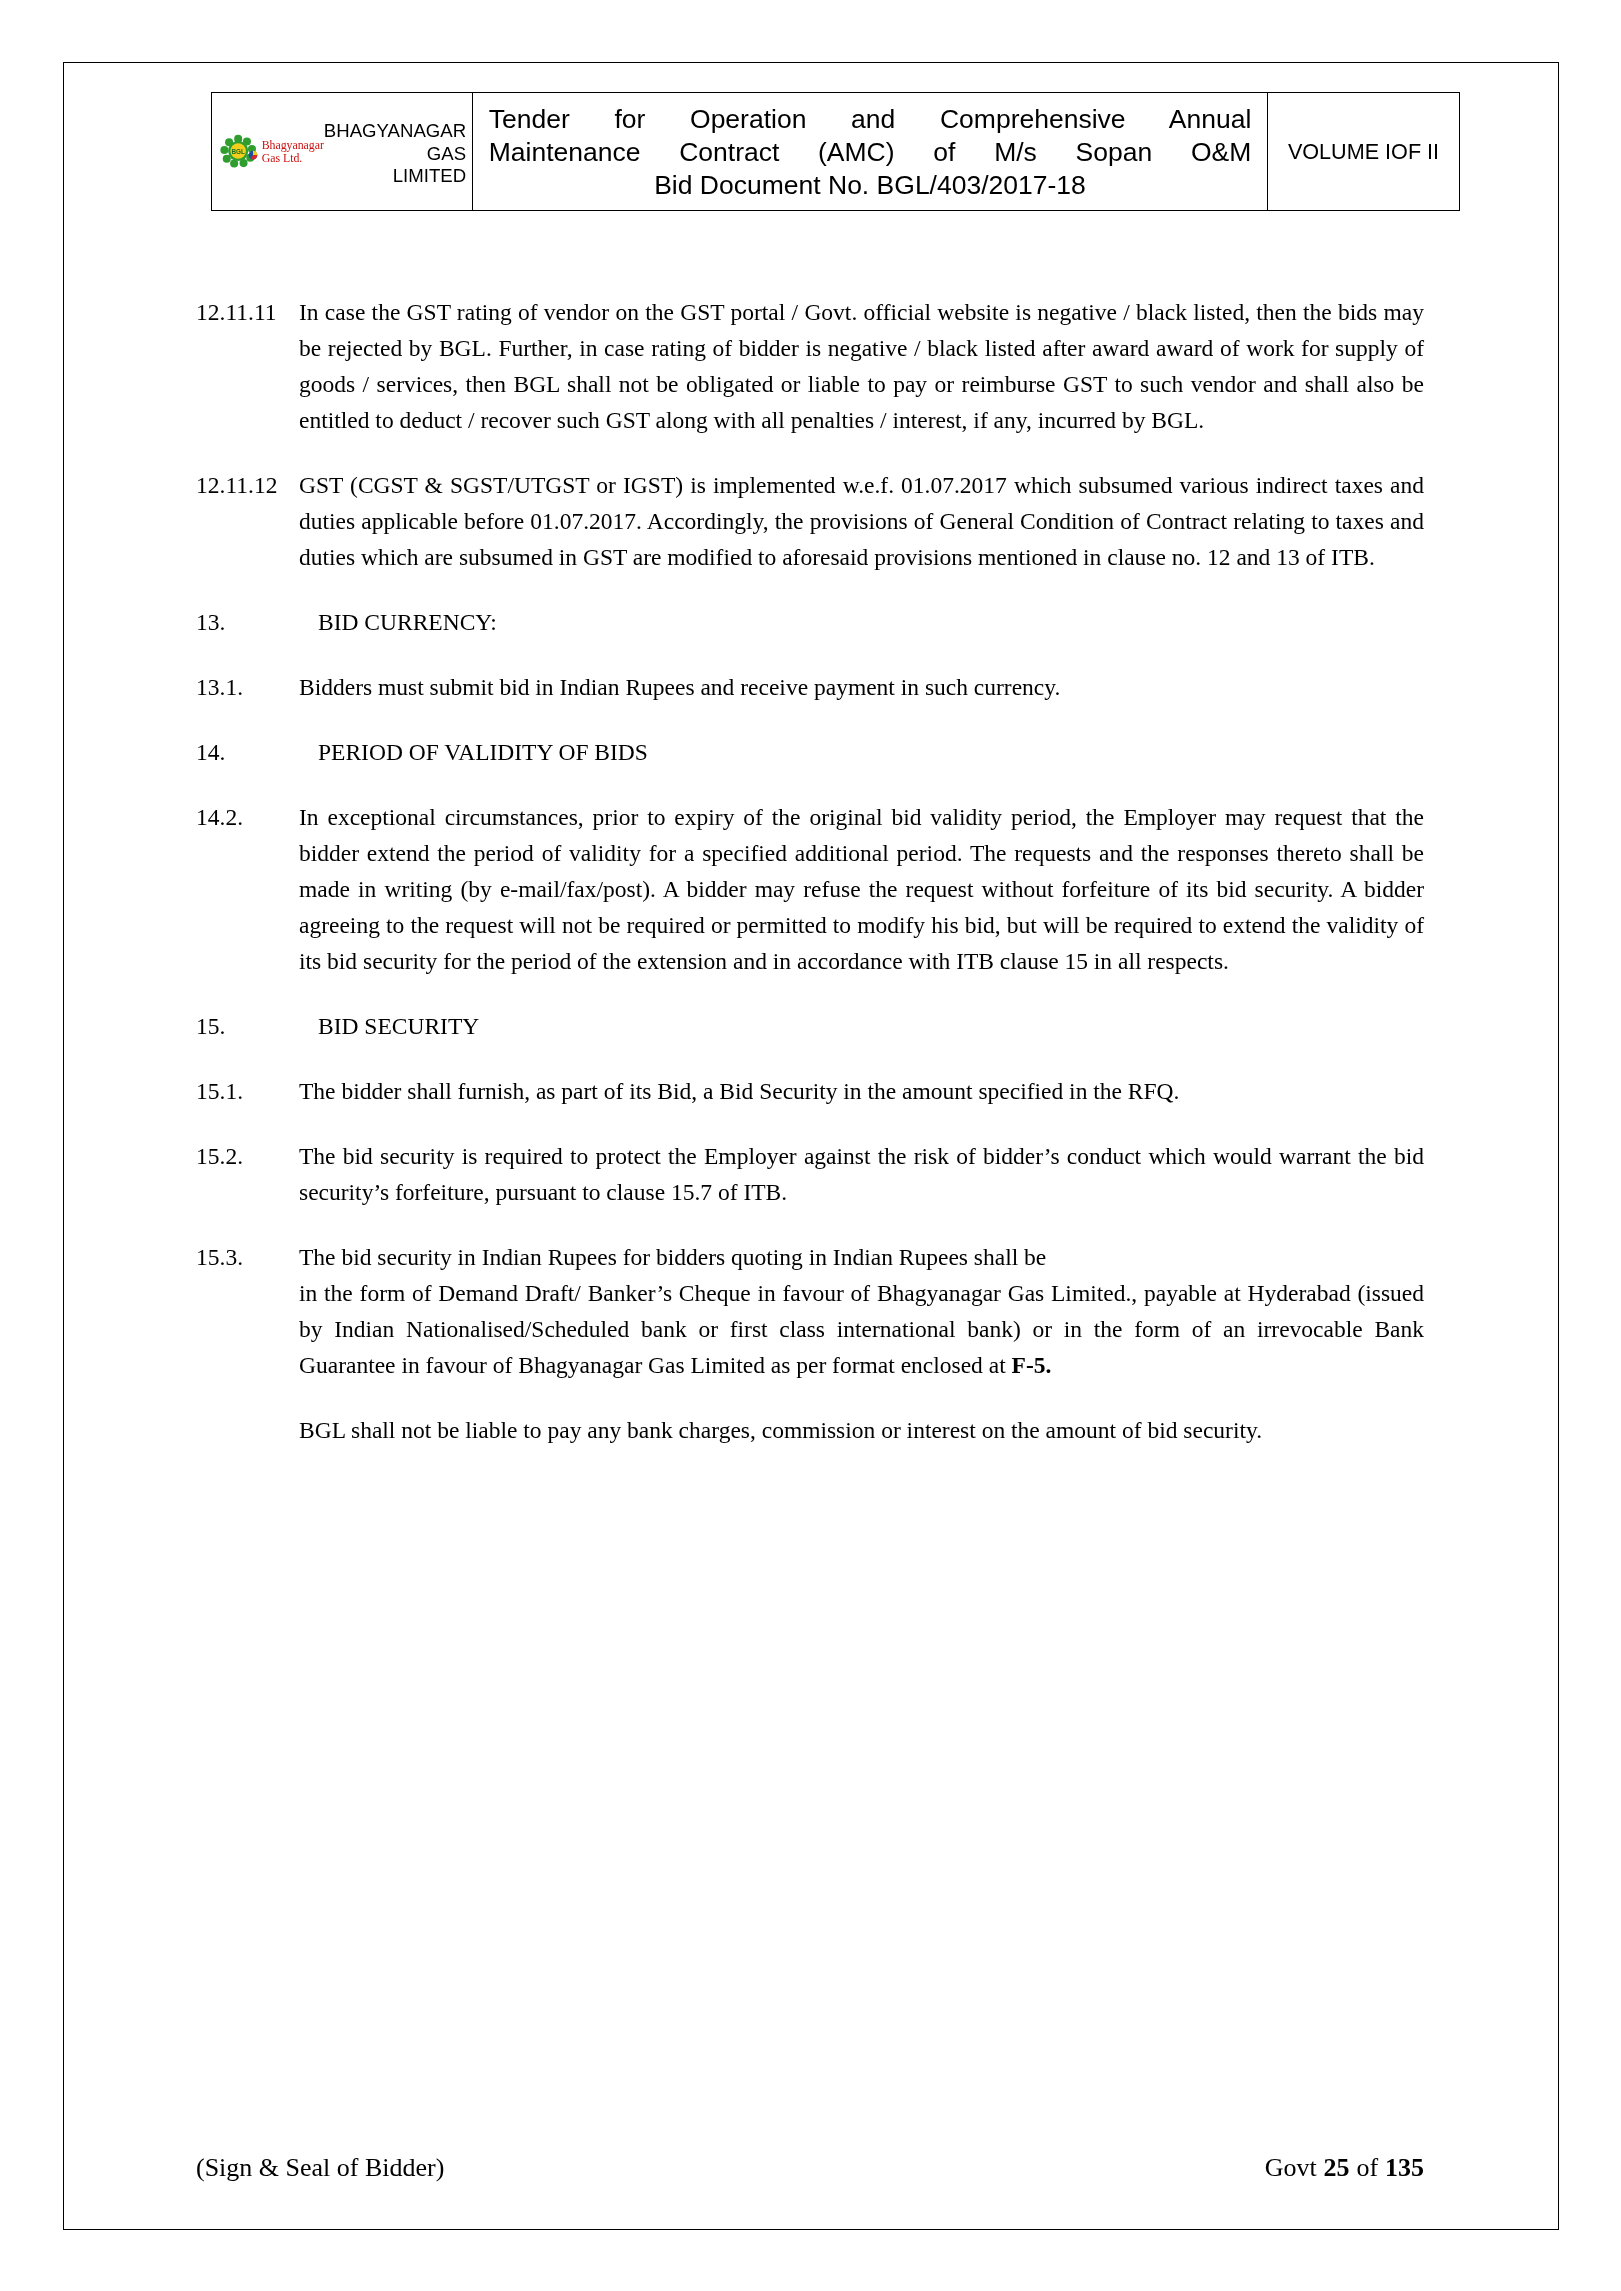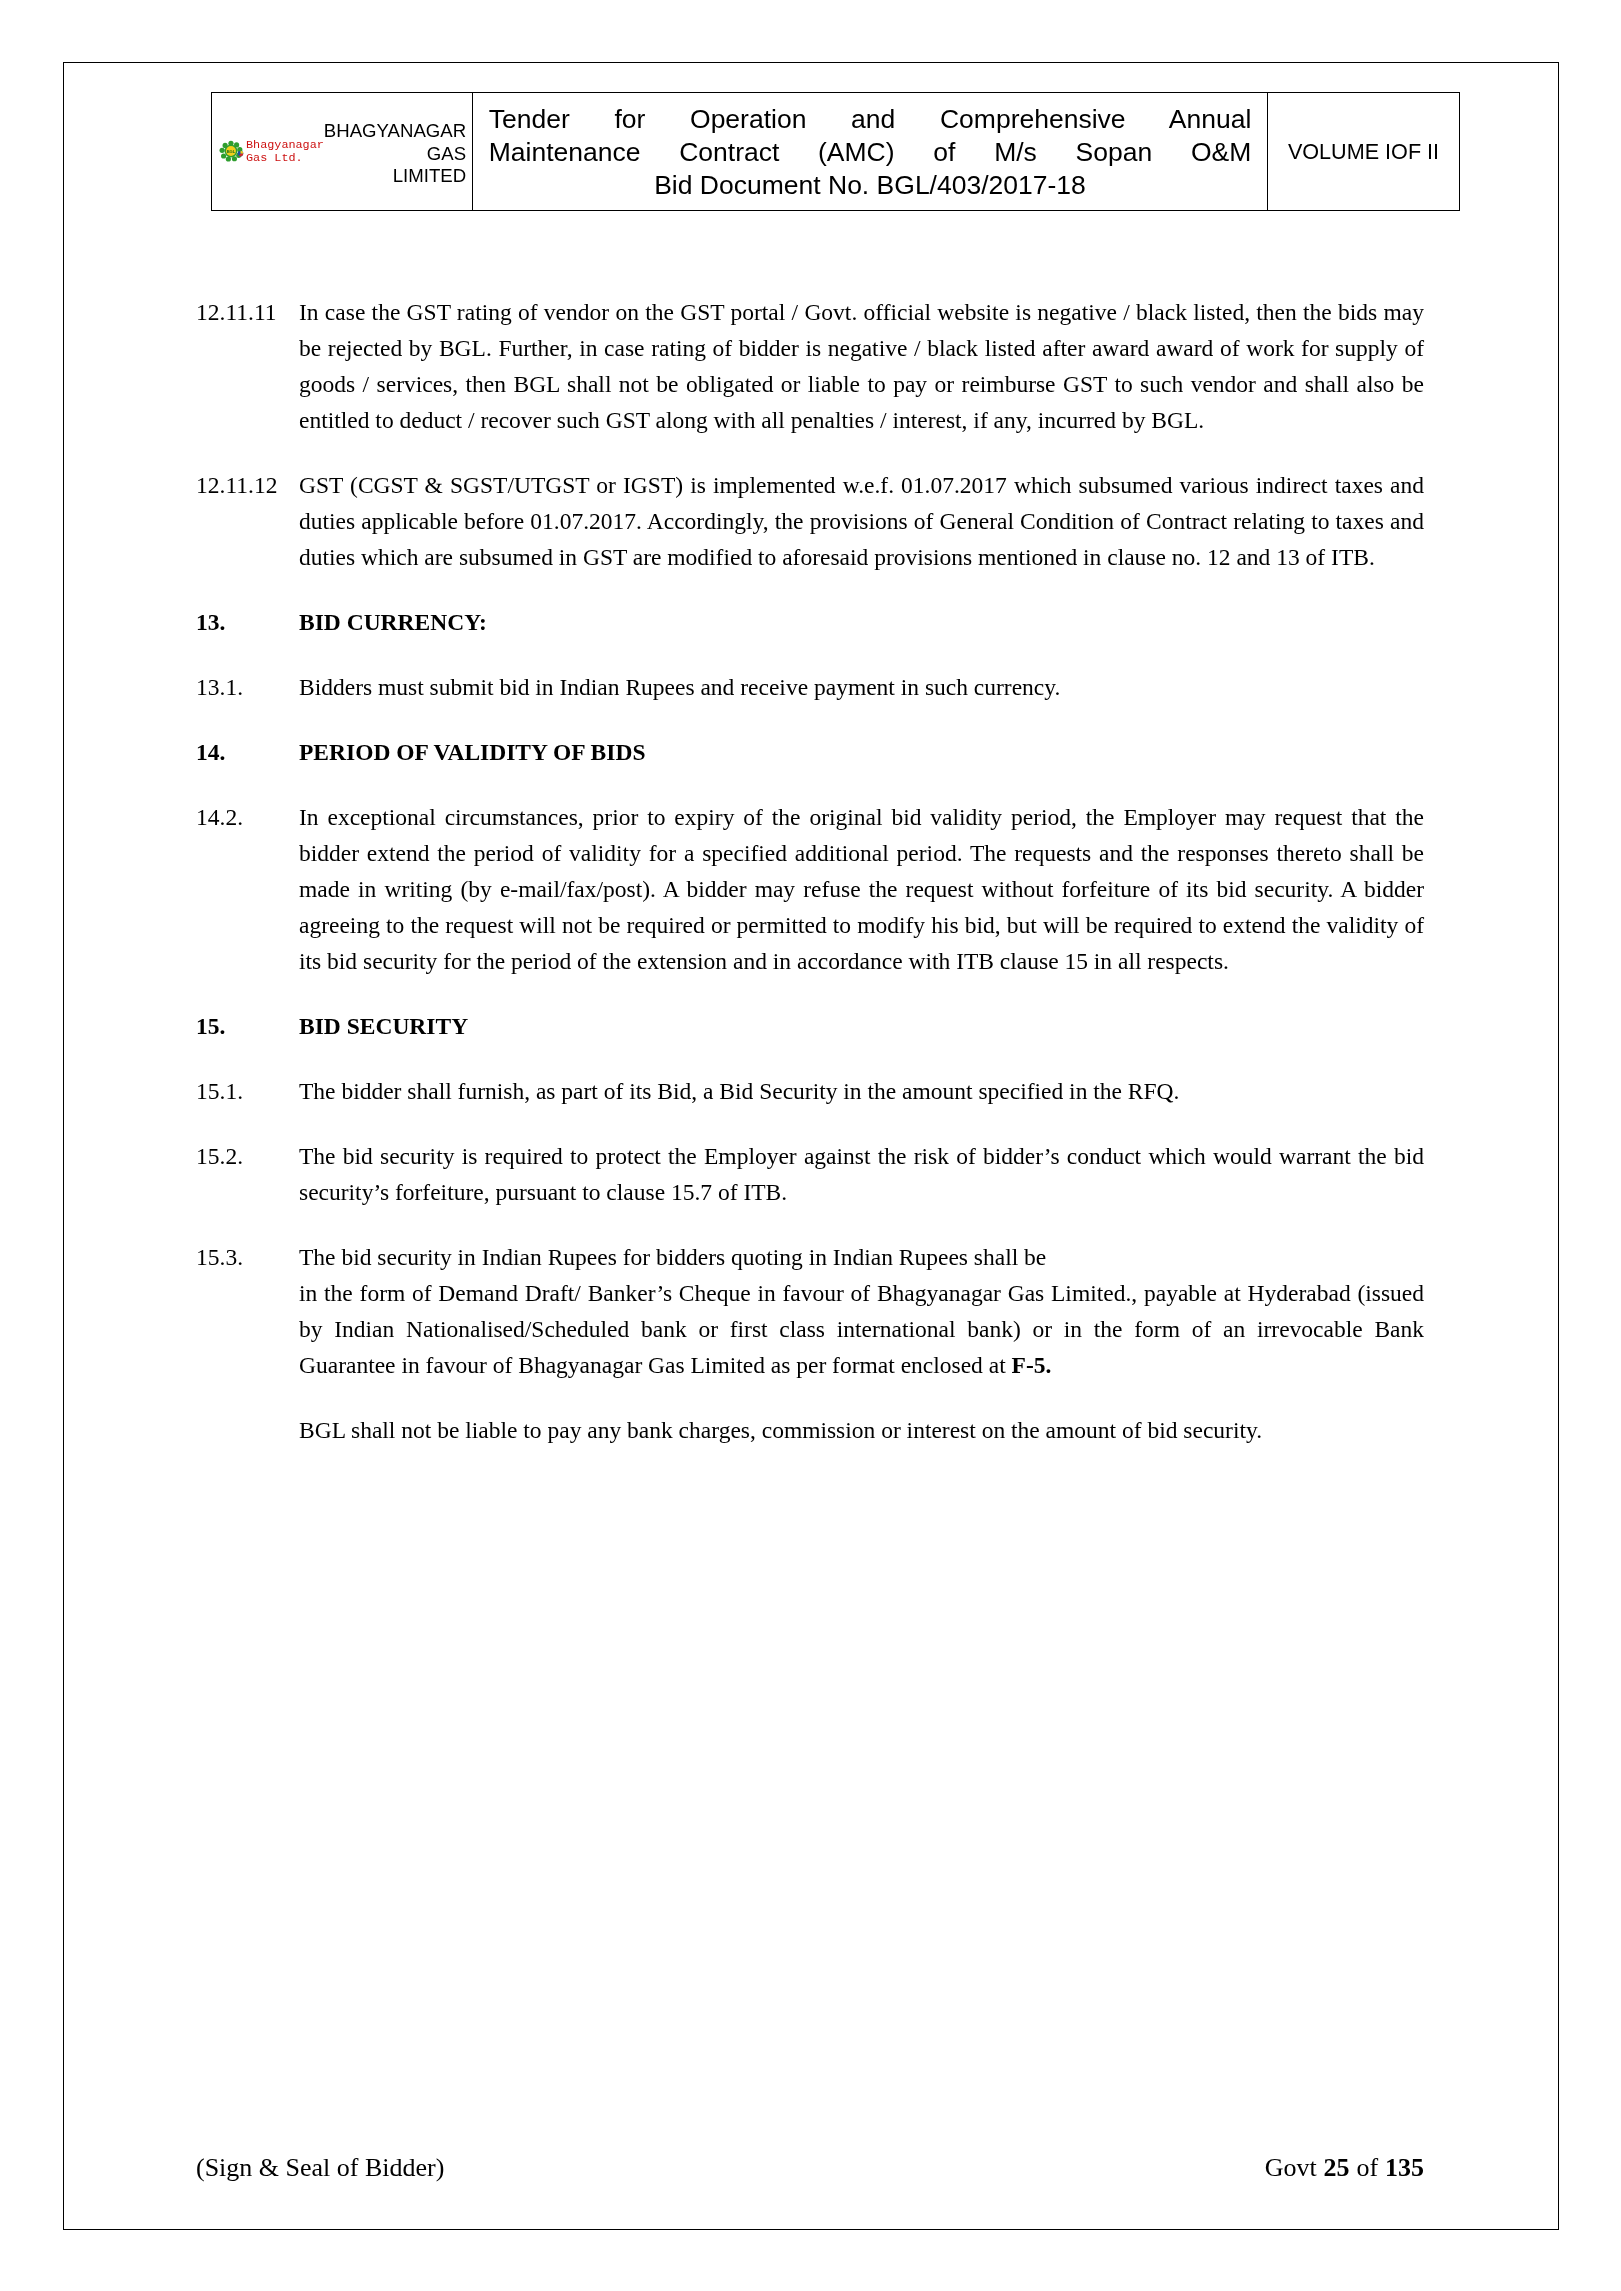--- a/index.html
+++ b/index.html
@@ -36,37 +36,37 @@
   .volume-cell {
     width: 192px; border-left: none;
     display: flex; flex-direction: row; align-items: center; justify-content: center;
     font-family: "Liberation Sans", sans-serif;
     font-size: 21.6px; line-height: 27.4px;
   }
   .title-line { text-align: justify; text-align-last: justify; }
   .title-line.last { text-align: left; text-align-last: left; }
   .doc-no { text-align: center; }
   .tagline {
-    color: #cc1111; font-family: Liberation Mono, monospace;
+    color: #cc1111; font-family: Liberation Serif, serif;
     font-size: 11.8px; line-height: 13.7px; margin-top: 2px;
   }
   .company {
     font-family: "Liberation Sans", sans-serif;
     font-size: 18.6px; line-height: 22.5px; text-align: right; margin-top: 5.9px;
   }
 
   
   .doc-body {
     position: absolute; left: 196px; top: 294px; width: 1228px;
     font-size: 23.5px; line-height: 36px;
   }
   .clause { display: flex; margin-bottom: 29px; }
   .clause .num { flex: 0 0 103px; }
   .clause .txt { flex: 1; text-align: justify; }
-  .heading { font-weight: bold; }
+  .heading { font-weight: normal; gap: 19px; }
   b, .bold { font-weight: bold; }
 
   
   .footer {
     position: absolute; left: 196px; top: 2152px; width: 1228px;
     display: flex; justify-content: space-between; align-items: baseline;
     font-size: 26px; line-height: 31px; gap: 28px;
   }
   .pageinfo span { margin-left: 6.9px; }
   .pageinfo span:first-child { margin-left: 0; }

